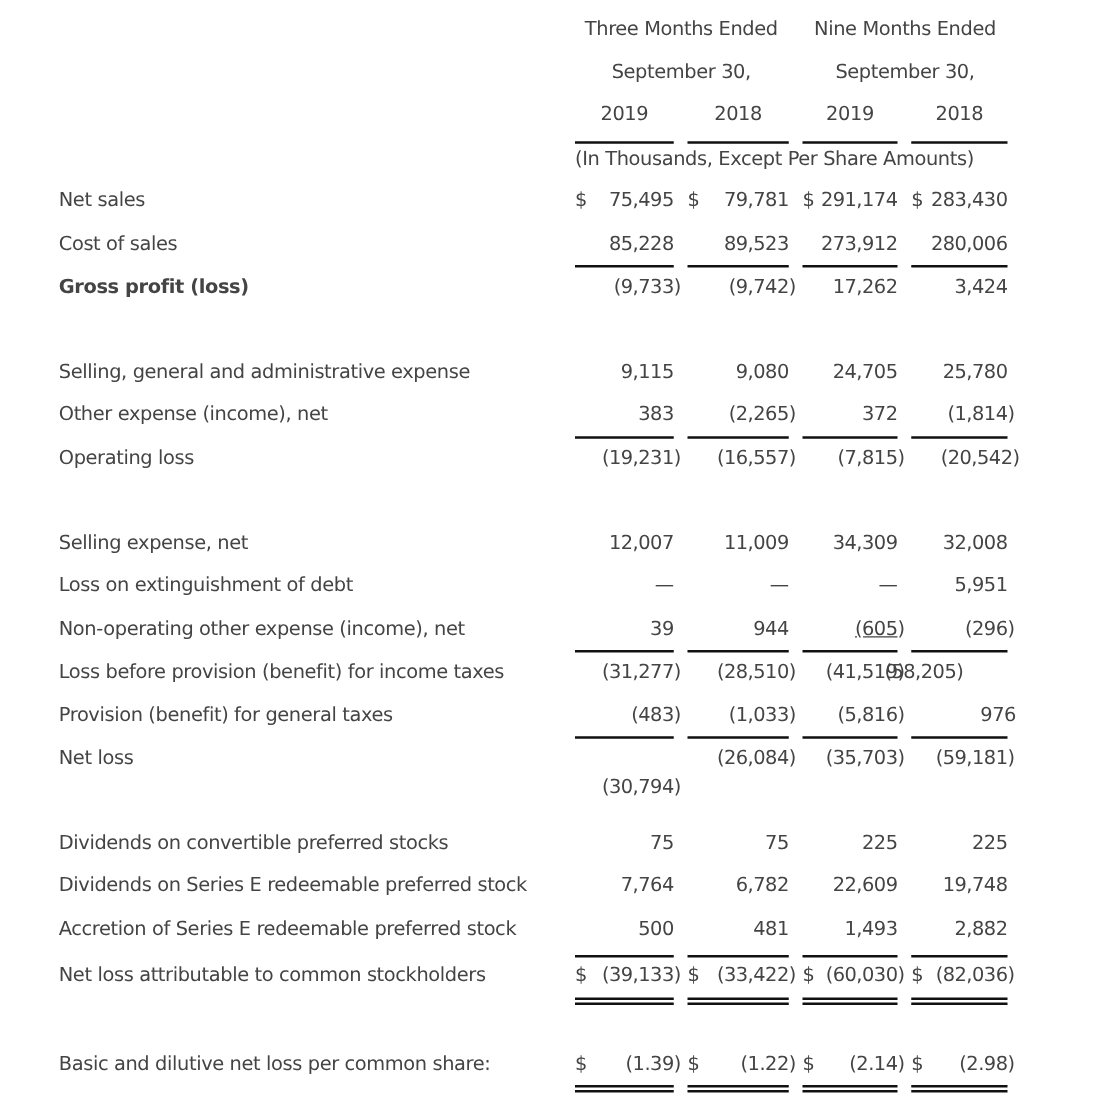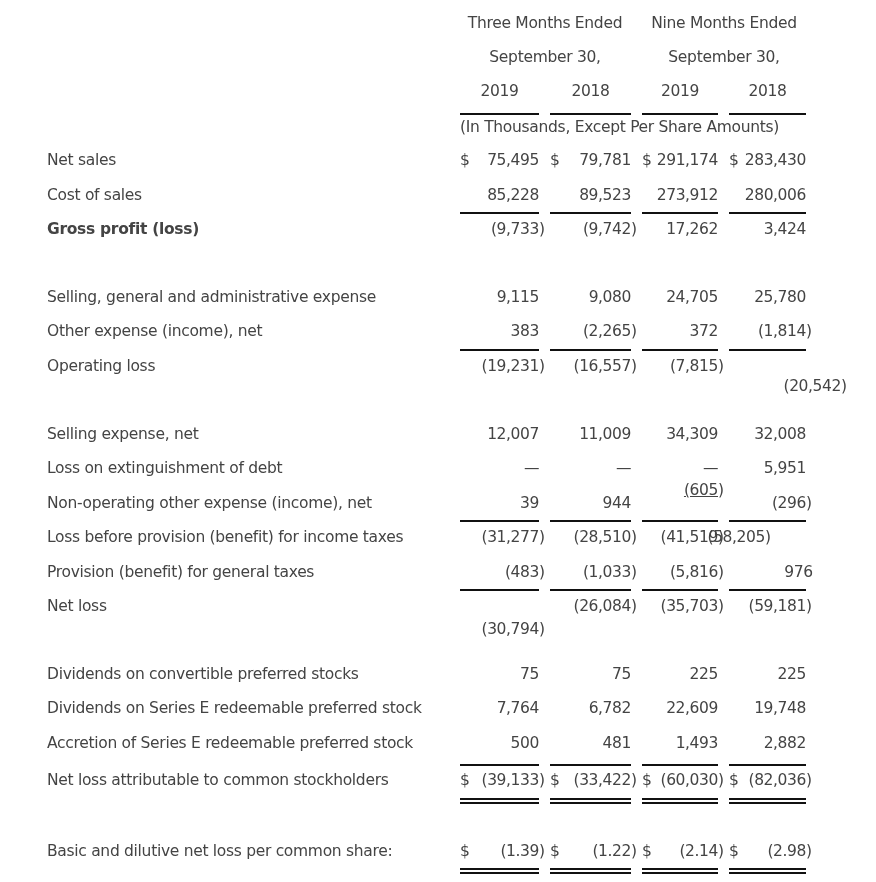--- a/index.html
+++ b/index.html
@@ -69,32 +69,32 @@
     <div class="c" style="left: 550px; width: 88px; top: 287px;"><span>9,080</span><span class="noparen"></span></div>
     <div class="c" style="left: 642px; width: 83px; top: 287px;"><span>24,705</span><span class="noparen"></span></div>
     <div class="c" style="left: 729px; width: 84px; top: 287px;"><span>25,780</span><span class="noparen"></span></div>
     <div class="c" style="left: 460px; width: 86px; top: 321px;"><span>383</span><span class="noparen"></span></div>
     <div class="c" style="left: 550px; width: 88px; top: 321px;"><span>(2,265</span><span class="paren">)</span></div>
     <div class="c" style="left: 642px; width: 83px; top: 321px;"><span>372</span><span class="noparen"></span></div>
     <div class="c" style="left: 729px; width: 84px; top: 321px;"><span>(1,814</span><span class="paren">)</span></div>
     <div class="c" style="left: 460px; width: 86px; top: 356px;"><span>(19,231</span><span class="paren">)</span></div>
     <div class="c" style="left: 550px; width: 88px; top: 356px;"><span>(16,557</span><span class="paren">)</span></div>
     <div class="c" style="left: 642px; width: 83px; top: 356px;"><span>(7,815</span><span class="paren">)</span></div>
-    <div class="c" style="left: 764px; width: 84px; top: 356px; margin-top: 20px;"><span>(20,542</span><span class="paren">)</span></div>
+    <div class="c" style="left: 733px; width: 84px; top: 356px;"><span>(20,542</span><span class="paren">)</span></div>
     <div class="c" style="left: 460px; width: 86px; top: 424px;"><span>12,007</span><span class="noparen"></span></div>
     <div class="c" style="left: 550px; width: 88px; top: 424px;"><span>11,009</span><span class="noparen"></span></div>
     <div class="c" style="left: 642px; width: 83px; top: 424px;"><span>34,309</span><span class="noparen"></span></div>
     <div class="c" style="left: 729px; width: 84px; top: 424px;"><span>32,008</span><span class="noparen"></span></div>
     <div class="c" style="left: 460px; width: 86px; top: 458px;"><span>—</span><span class="noparen"></span></div>
     <div class="c" style="left: 550px; width: 88px; top: 458px;"><span>—</span><span class="noparen"></span></div>
     <div class="c" style="left: 642px; width: 83px; top: 458px;"><span>—</span><span class="noparen"></span></div>
     <div class="c" style="left: 729px; width: 84px; top: 458px;"><span>5,951</span><span class="noparen"></span></div>
     <div class="c" style="left: 460px; width: 86px; top: 493px;"><span>39</span><span class="noparen"></span></div>
     <div class="c" style="left: 550px; width: 88px; top: 493px;"><span>944</span><span class="noparen"></span></div>
-    <div class="c" style="left: 642px; width: 83px; top: 480px; text-decoration: underline;"><span>(605</span><span class="paren">)</span></div>
+    <div class="c" style="left: 642px; width: 83px; top: 493px; text-decoration: underline;"><span>(605</span><span class="paren">)</span></div>
     <div class="c" style="left: 729px; width: 84px; top: 493px;"><span>(296</span><span class="paren">)</span></div>
     <div class="c" style="left: 460px; width: 86px; top: 527px;"><span>(31,277</span><span class="paren">)</span></div>
     <div class="c" style="left: 550px; width: 88px; top: 527px;"><span>(28,510</span><span class="paren">)</span></div>
     <div class="c" style="left: 642px; width: 83px; top: 527px;"><span>(41,519</span><span class="paren">)</span></div>
     <div class="c" style="left: 688px; width: 84px; top: 527px;"><span>(58,205</span><span class="paren">)</span></div>
     <div class="c" style="left: 460px; width: 86px; top: 562px;"><span>(483</span><span class="paren">)</span></div>
     <div class="c" style="left: 550px; width: 88px; top: 562px;"><span>(1,033</span><span class="paren">)</span></div>
     <div class="c" style="left: 642px; width: 83px; top: 562px;"><span>(5,816</span><span class="paren">)</span></div>
     <div class="c" style="left: 760px; width: 84px; top: 562px; text-align: center;"><span>976</span><span class="noparen"></span></div>
     <div class="c" style="left: 460px; width: 86px; top: 596px; margin-top: 23px;"><span>(30,794</span><span class="paren">)</span></div>

